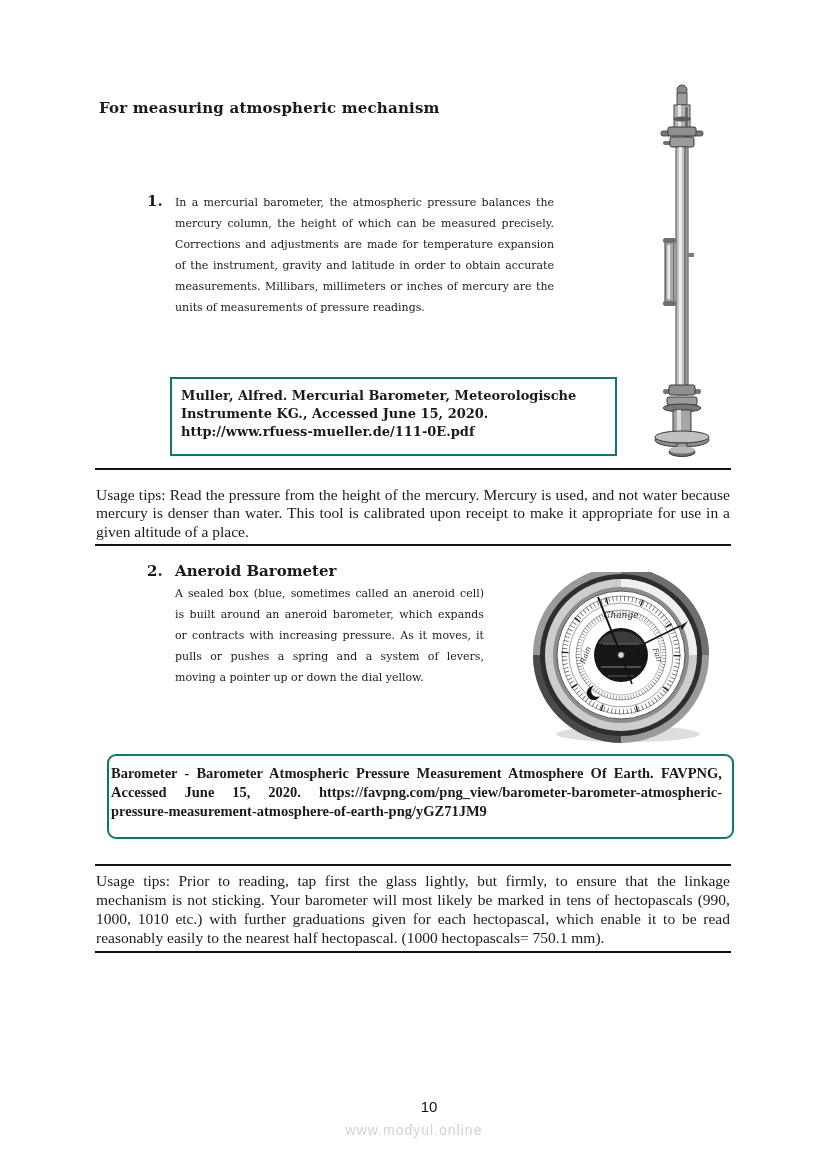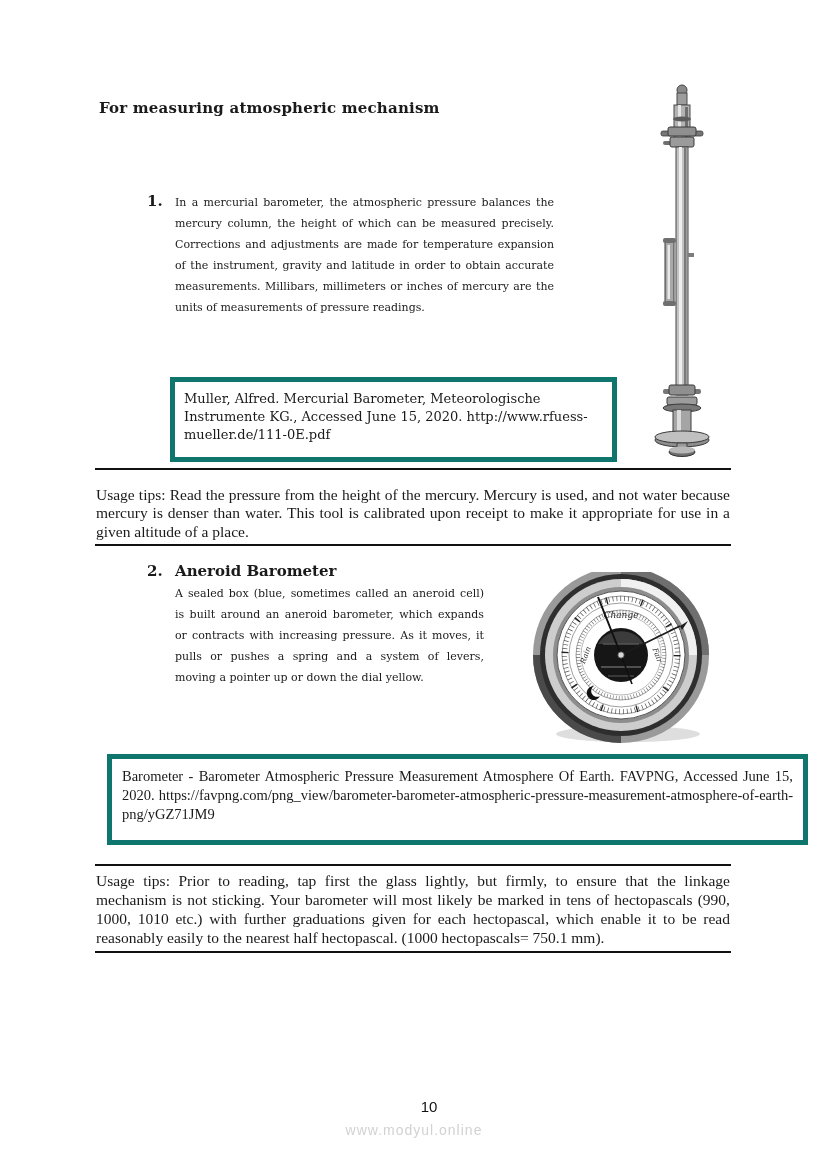--- a/index.html
+++ b/index.html
@@ -23,35 +23,37 @@
   .list-item{display:flex;}
   .item1{left:147px;top:192px;width:410px;}
   .item2{left:147px;top:562px;width:340px;}
   .num{width:28px;font-size:15px;font-weight:bold;flex:0 0 auto;}
   .item-content{flex:1 1 auto;}
   .item-title{font-size:15px;font-weight:bold;margin-bottom:3px;}
   .item-body{font-size:11px;line-height:21px;text-align:justify;}
   .item1 .item-body{width:379px;}
   .item2 .item-body{width:309px;}
   .cite-box{
-    border:5px solid #0f766e;
+    border:2px solid #0f766e;
     background:#fff;
     box-sizing:border-box;
+    font-weight:bold;
   }
   .cite1{
     left:170px;top:377px;width:447px;
     padding:8px 9px 13px 9px;
     font-size:13px;line-height:18px;text-align:left;
   }
   .cite2{
-    left:107px;top:754px;width:701px;
-    padding:8px 10px 16px 10px;
+    left:107px;top:754px;width:627px;
+    padding:8px 10px 16px 2px;
     font-family:"Liberation Serif", serif;
     font-size:14.5px;line-height:19px;text-align:justify;
     overflow-wrap:break-word;
+    border-radius:9px;
   }
   .tips{
     left:95px;width:636px;
     border-top:2px solid #111;border-bottom:2px solid #111;
     font-family:"Liberation Serif", serif;
     text-align:justify;
     box-sizing:border-box;
   }
   .tips1{top:468px;padding:16px 1px 3px 1px;font-size:15.5px;line-height:18.3px;}
   .tips2{top:864px;padding:5px 1px 4px 1px;font-size:15.5px;line-height:19px;}

